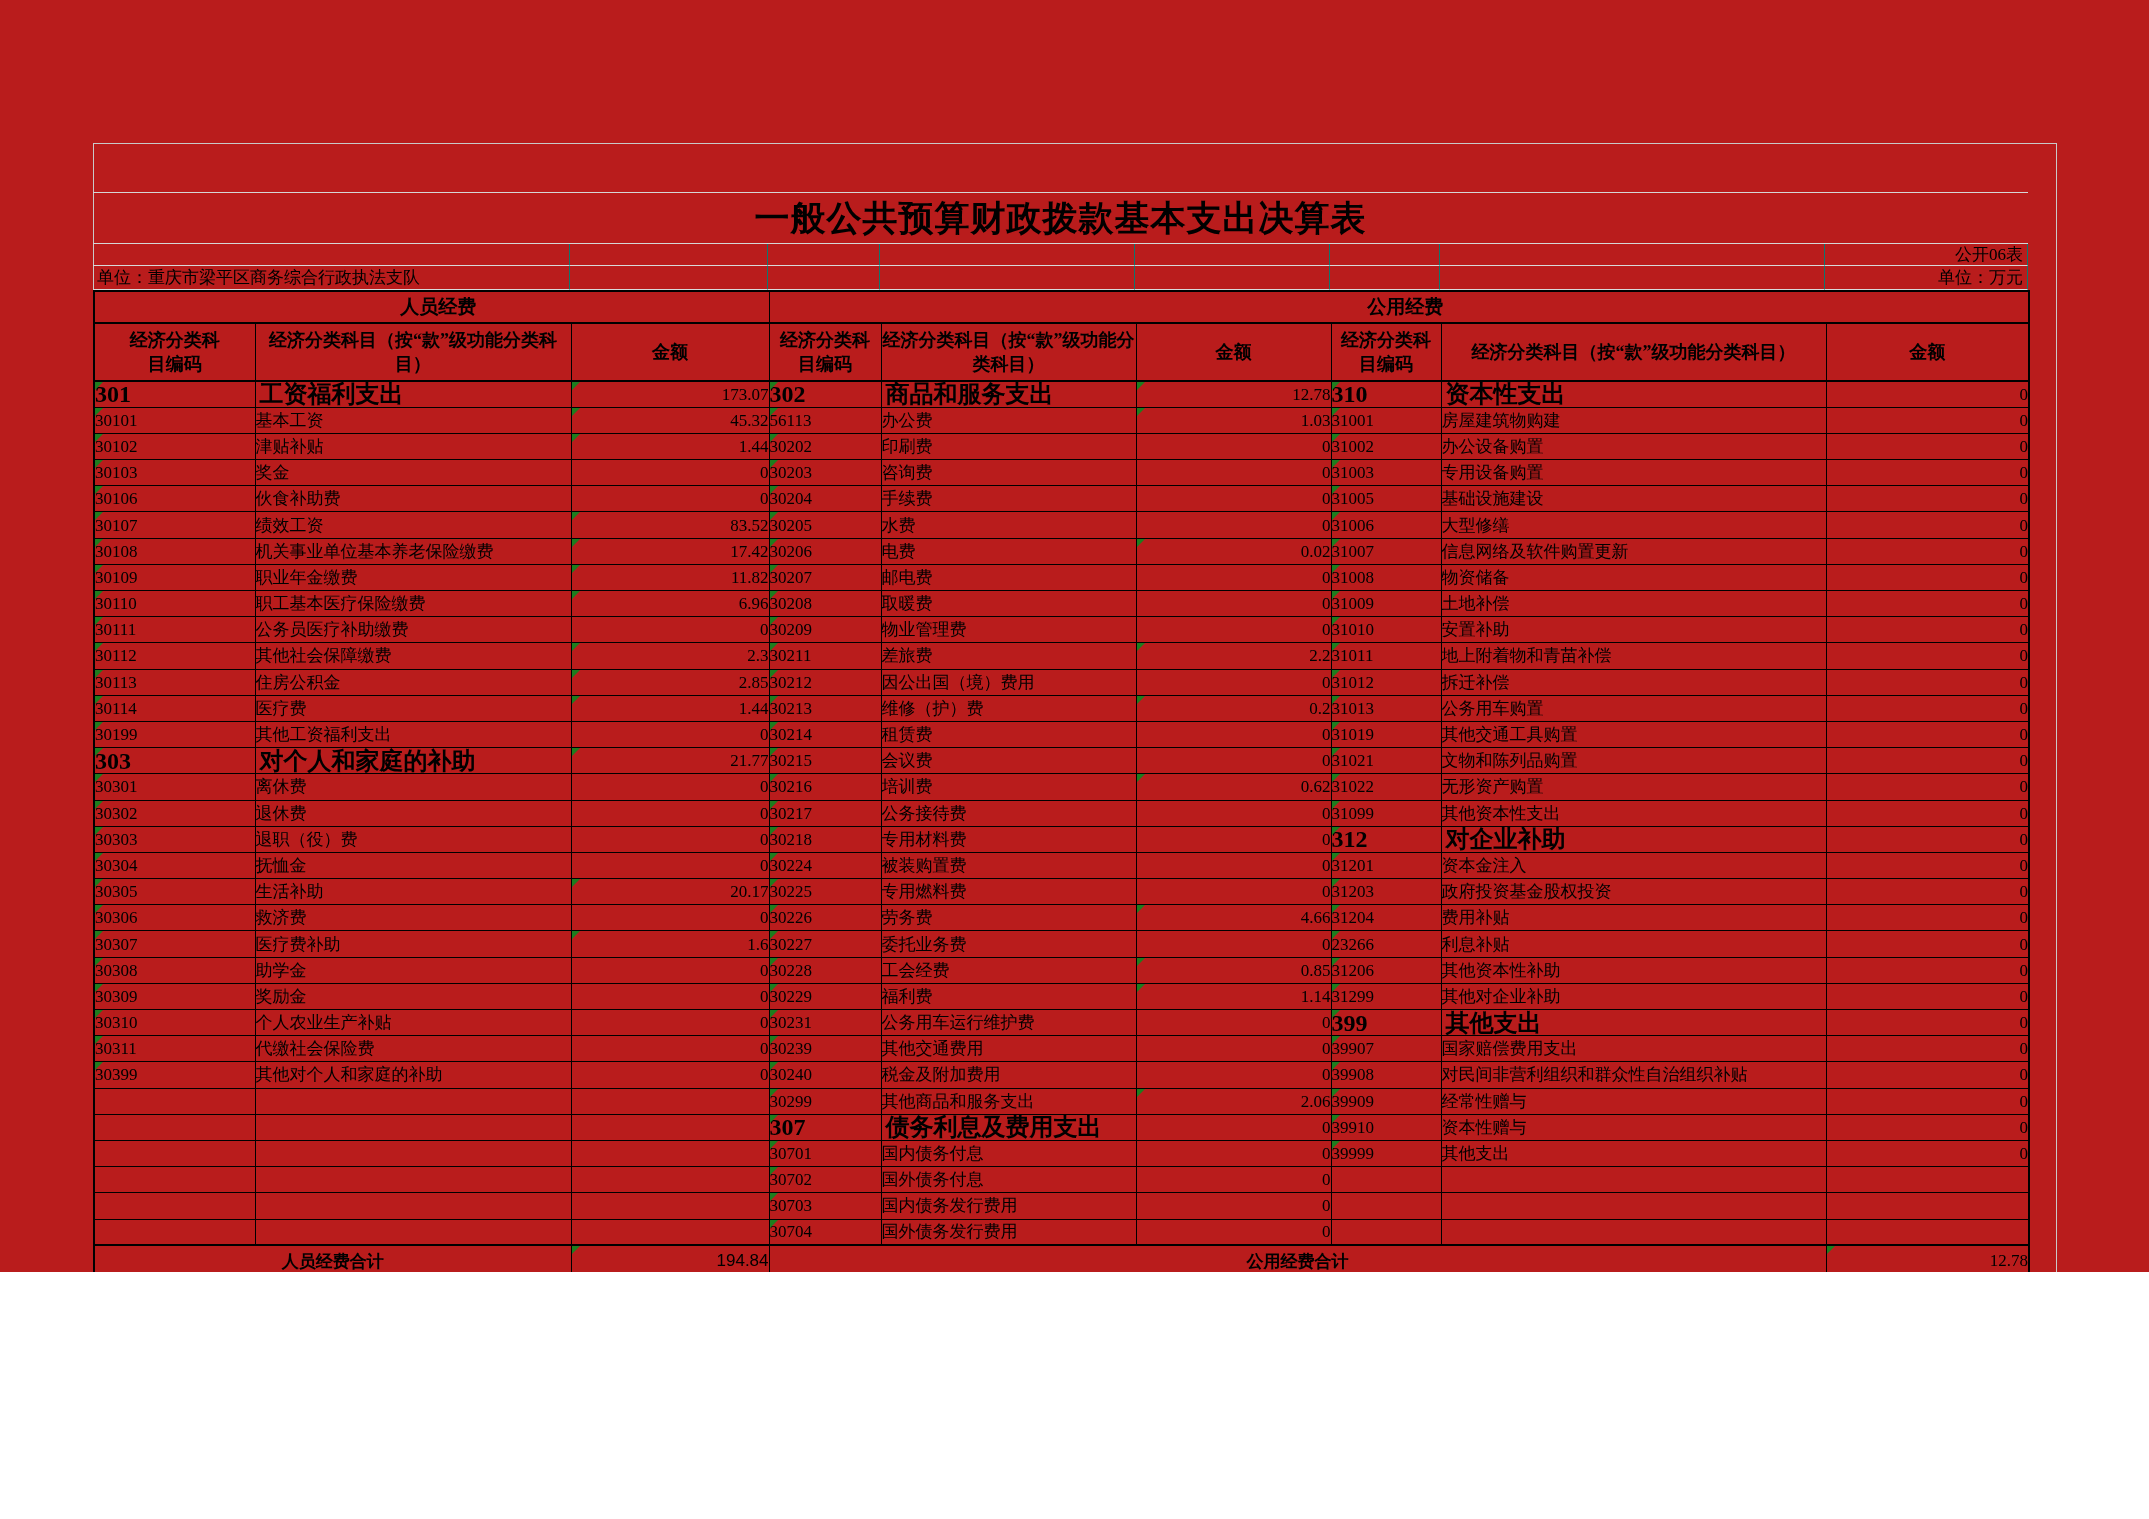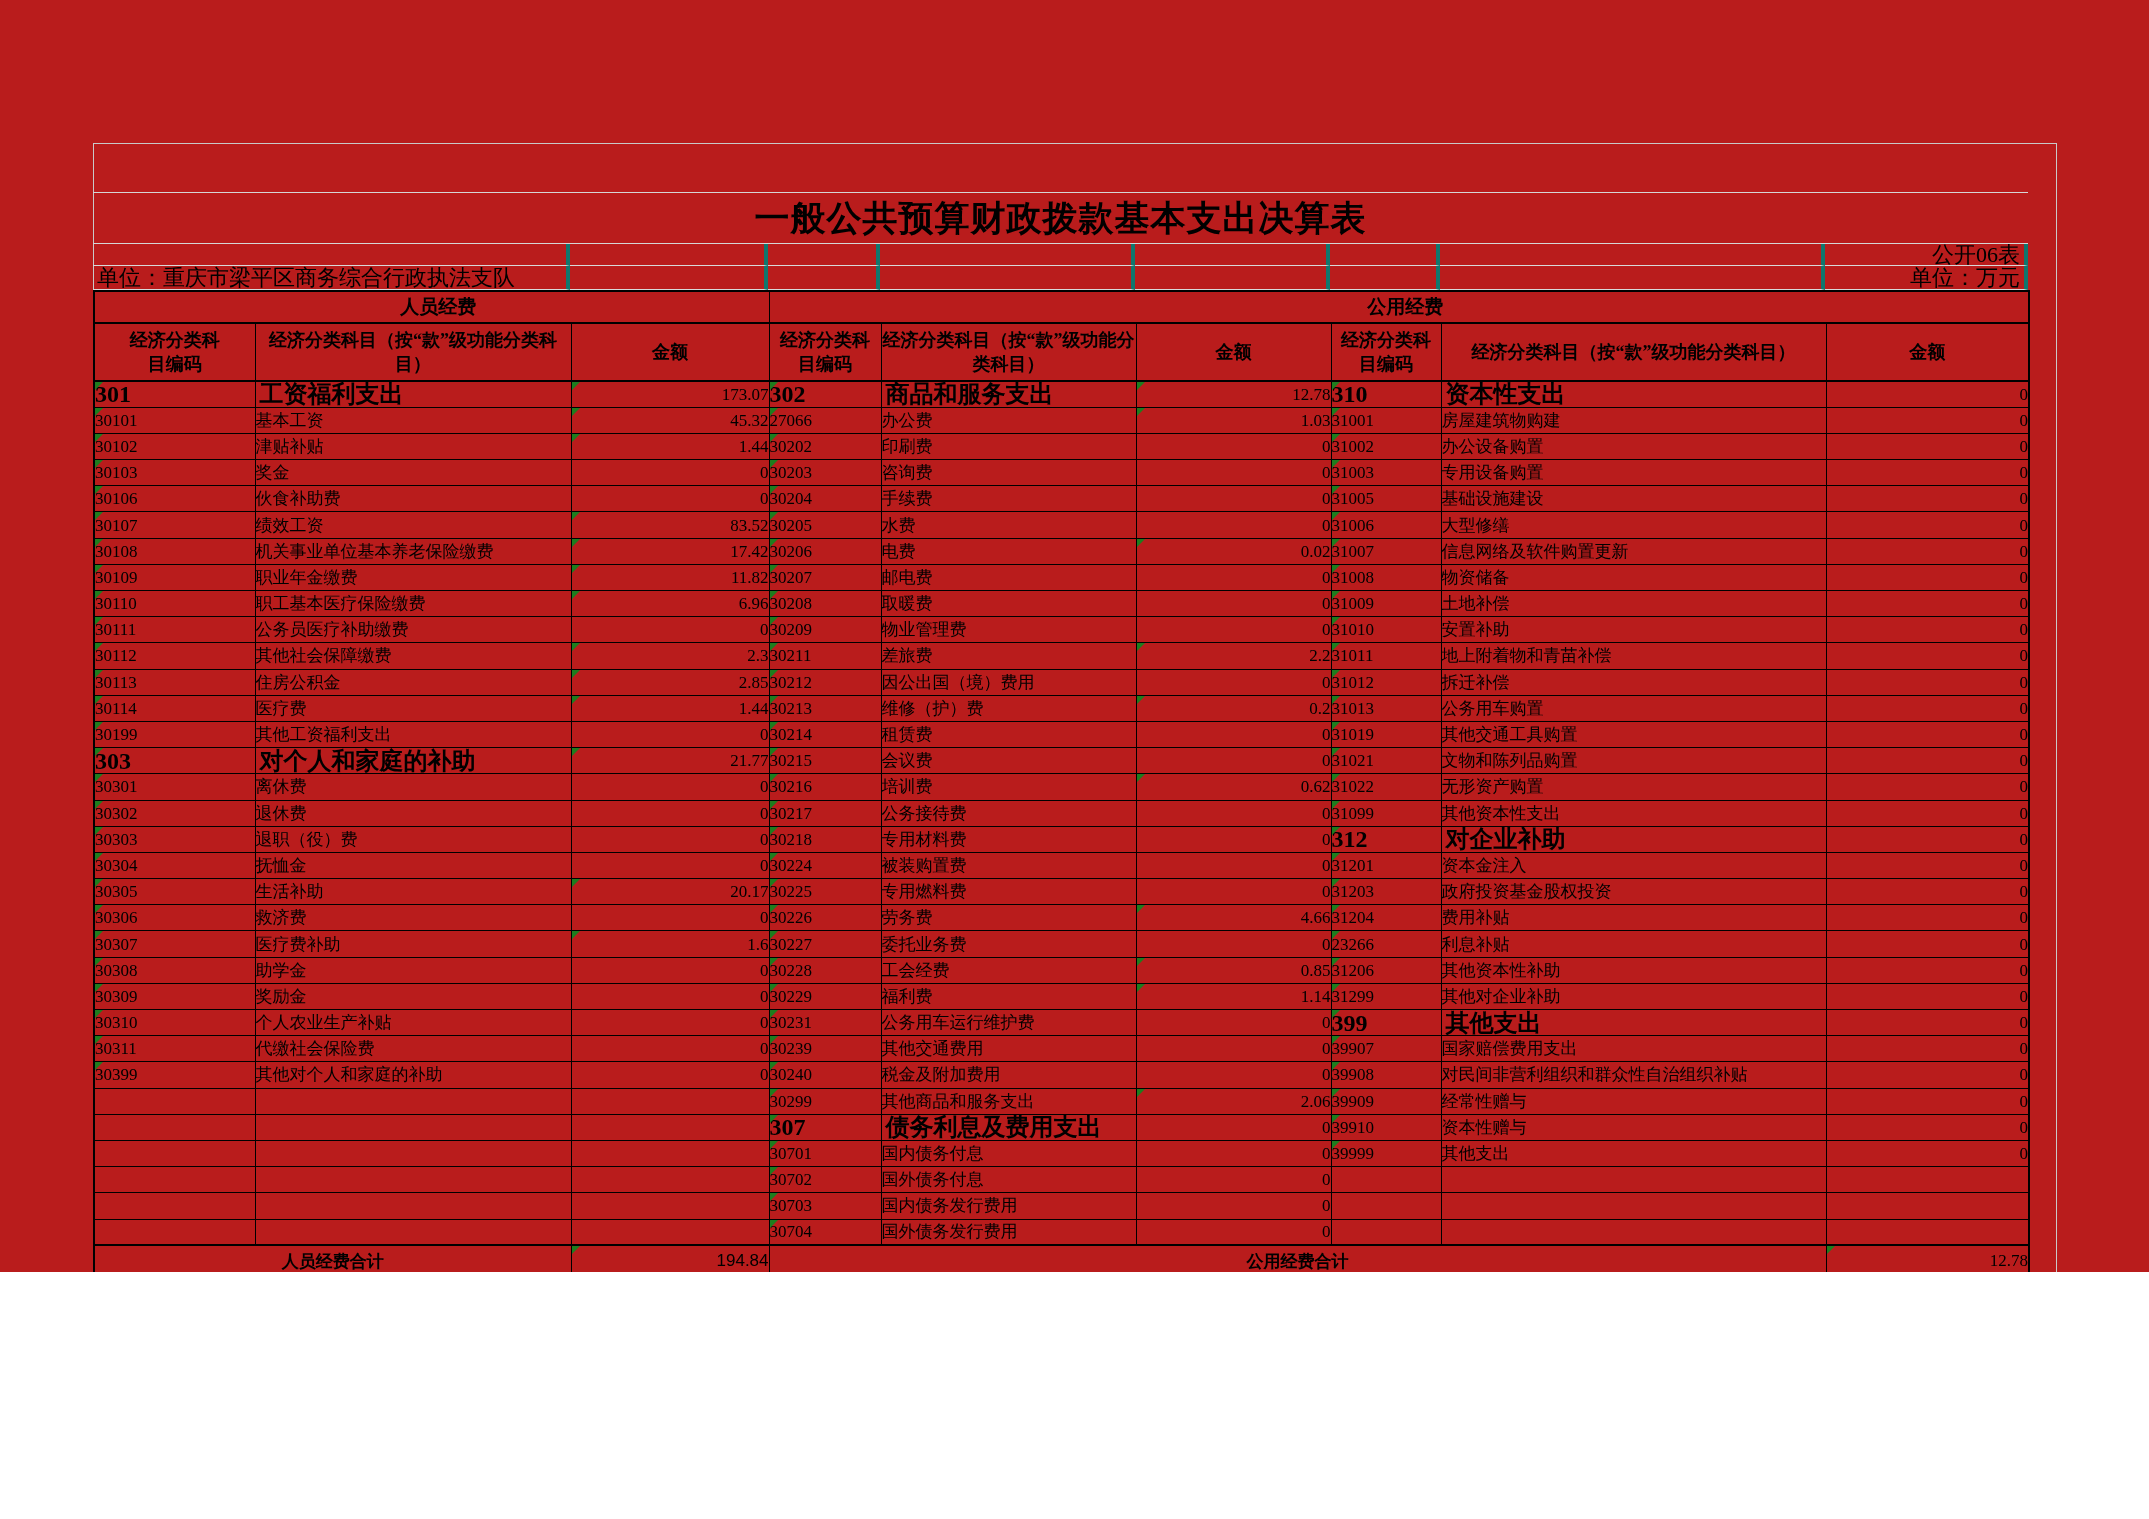--- a/index.html
+++ b/index.html
@@ -21,22 +21,22 @@
   .titlerow{
     position:absolute;left:93px;top:192px;width:1935px;height:52px;
     display:flex;align-items:center;justify-content:center;
     border-top:1px solid #d6d6d6;border-bottom:1px solid #d6d6d6;box-sizing:border-box;
   }
   .titlerow span{font-size:35px;font-weight:bold;letter-spacing:1px;}
 
   
   .metarow{position:absolute;left:93px;width:1935px;display:flex;box-sizing:border-box;}
   .metarow .mcell{
-    box-sizing:border-box;border-right:4px solid #0f766e;border-bottom:1px solid #d9d9d9;
-    font-size:22px;overflow:hidden;white-space:nowrap;
+    box-sizing:border-box;border-right:1px solid #0f766e;border-bottom:1px solid #d9d9d9;
+    font-size:17px;overflow:hidden;white-space:nowrap;
   }
   .metarow .mcell.first{padding-left:4px;}
   .metarow .mcell.right{text-align:right;padding-right:4px;}
 
   
   table.grid{
     position:absolute;left:93px;top:290px;width:1935px;
     border-collapse:collapse;table-layout:fixed;
     border:2px solid #000;
   }
@@ -162,21 +162,21 @@
           <td class="lbl l1">商品和服务支出</td>
           <td class="amt tri">12.78</td>
           <td class="code l1 tri">310</td>
           <td class="lbl l1">资本性支出</td>
           <td class="amt">0</td>
         </tr>
         <tr class="datarow">
           <td class="code tri">30101</td>
           <td class="lbl">基本工资</td>
           <td class="amt tri">45.32</td>
-          <td class="code tri">27066</td>
+          <td class="code tri">56113</td>
           <td class="lbl">办公费</td>
           <td class="amt tri">1.03</td>
           <td class="code tri">31001</td>
           <td class="lbl">房屋建筑物购建</td>
           <td class="amt">0</td>
         </tr>
         <tr class="datarow">
           <td class="code tri">30102</td>
           <td class="lbl">津贴补贴</td>
           <td class="amt tri">1.44</td>

